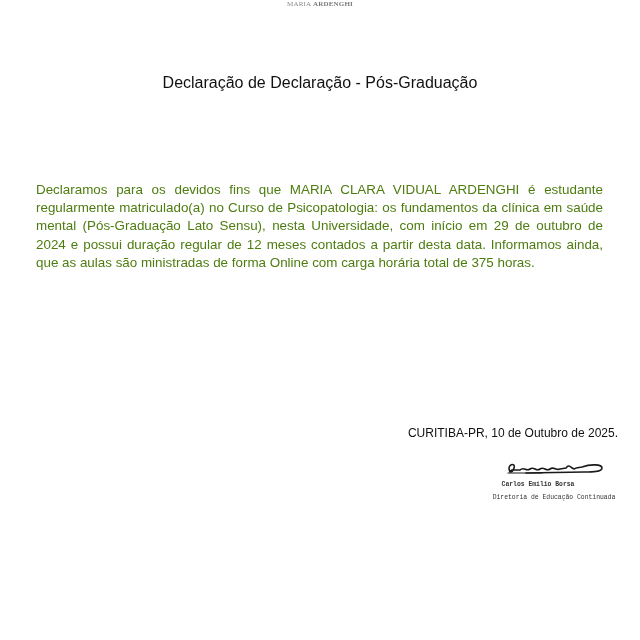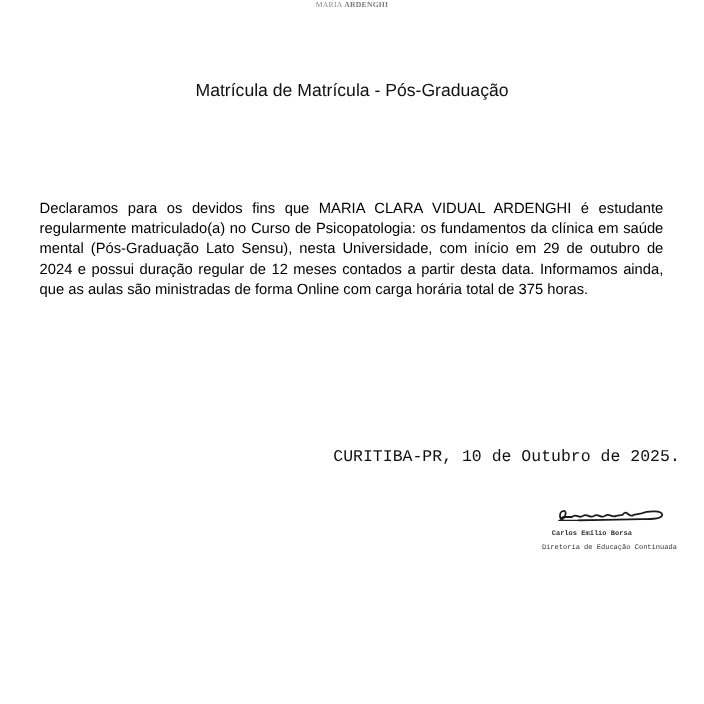--- a/index.html
+++ b/index.html
@@ -42,28 +42,28 @@
     }
     .body-text {
       position: absolute;
       top: 181px;
       left: 36px;
       width: 567px;
       font-family: "Liberation Sans", sans-serif;
       font-size: 13.4px;
       line-height: 18.2px;
       text-align: justify;
-      color: #000000;
+      color: #4d7c0f;
     }
     .date-line {
       position: absolute;
-      top: 407px;
+      top: 426px;
       right: 22px;
-      font-family: Liberation Mono, monospace;
-      font-size: 15px;
+      font-family: Liberation Sans, sans-serif;
+      font-size: 12px;
       color: #111111;
     }
     .signature {
       position: absolute;
       top: 458px;
       left: 502px;
       width: 104px;
       height: 20px;
     }
     .signer-name {
@@ -89,21 +89,21 @@
     }
   </style>
 </head>
 <body>
 
 <div class="brand">
   <span>MARIA</span>
   <b>ARDENGHI</b>
 </div>
 
-<div class="title">Matrícula de Matrícula - Pós-Graduação</div>
+<div class="title">Declaração de Declaração - Pós-Graduação</div>
 
 <div class="body-text">Declaramos para os devidos fins que MARIA CLARA VIDUAL ARDENGHI é estudante regularmente matriculado(a) no Curso de Psicopatologia: os fundamentos da clínica em saúde mental (Pós-Graduação Lato Sensu), nesta Universidade, com início em 29 de outubro de 2024 e possui duração regular de 12 meses contados a partir desta data. Informamos ainda, que as aulas são ministradas de forma Online com carga horária total de 375 horas.</div>
 
 <div class="date-line">CURITIBA-PR, 10 de Outubro de 2025.</div>
 
 <div class="signature">
   <svg width="104" height="20" viewBox="0 0 104 20" xmlns="http://www.w3.org/2000/svg">
     <path d="M8 14 C4 6, 14 4, 12 10 C10 16, 6 14, 10 12 L18 12 C22 8, 24 14, 28 11 C32 8, 34 14, 38 11 C42 8, 44 14, 48 11 C52 8, 54 13, 58 11 L64 10 C68 4, 70 14, 74 10 L80 9 C88 6, 100 6, 100 10 C100 14, 90 14, 82 14 L24 15" fill="none" stroke="#1a1a1a" stroke-width="1.6" stroke-linecap="round" stroke-linejoin="round"></path>
     <path d="M6 15 L40 15" fill="none" stroke="#1a1a1a" stroke-width="1.2" stroke-linecap="round"></path>
   </svg>

